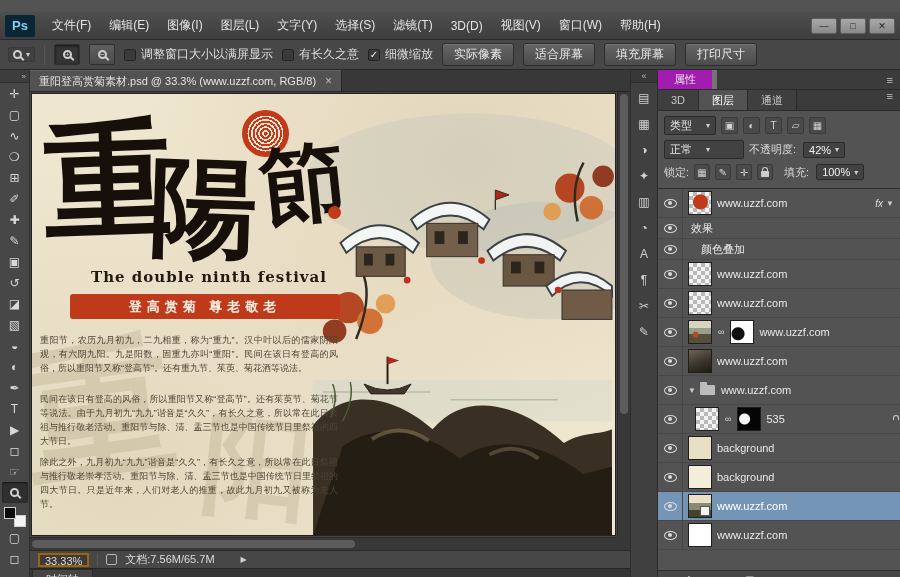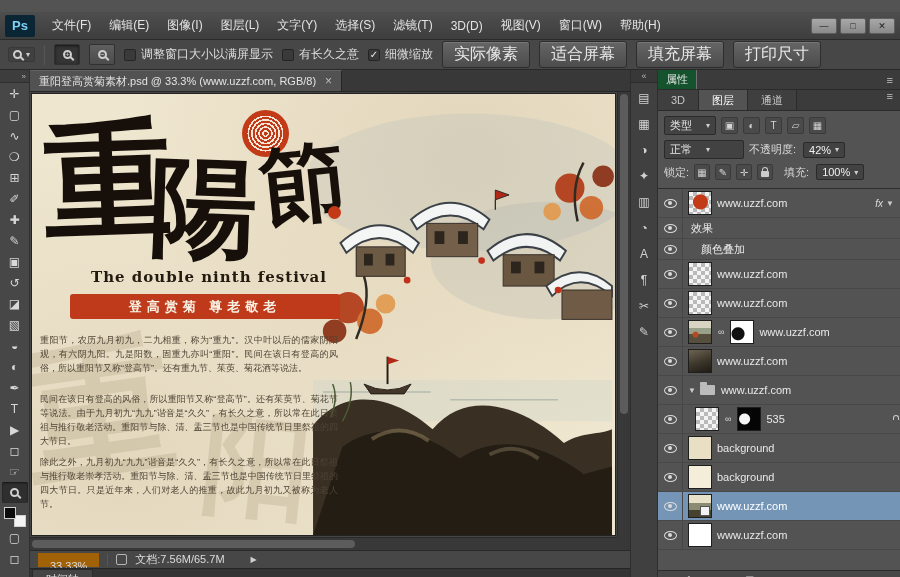--- a/index.html
+++ b/index.html
@@ -20,21 +20,21 @@
   .toolbadge { display:flex; align-items:center; gap:4px; padding:2px 4px; border:1px solid #383838; border-radius:2px; background:#404040; }
   .mag { width:9px; height:9px; border:2px solid #cfcfcf; border-radius:50%; position:relative; display:inline-block; }
   .mag::after { content:''; position:absolute; width:2px; height:5px; background:#cfcfcf; transform:rotate(-45deg); bottom:-4px; right:-3px; }
   .magsign { position:absolute; top:-1px; left:0.5px; font-size:8px; color:#cfcfcf; line-height:8px; }
   .caret { font-size:8px; color:#cfcfcf; }
   .vsep { width:1px; height:20px; background:#343434; border-right:1px solid #565656; }
   .zoombtn { width:26px; height:21px; display:flex; align-items:center; justify-content:center; border:1px solid #303030; border-radius:2px; background:linear-gradient(#5f5f5f,#4b4b4b); position:relative; }
   .zoombtn.pressed { background:#353535; box-shadow:inset 0 1px 3px rgba(0,0,0,.6); }
   .cbwrap { display:flex; align-items:center; gap:5px; color:#dedede; }
   .cb { width:12px; height:12px; background:#3a3a3a; border:1px solid #242424; display:inline-flex; align-items:center; justify-content:center; font-size:10px; color:#f0f0f0; border-radius:2px; }
-  .obtn { padding:2px 11px; border-radius:3px; border:1px solid #2d2d2d; background:linear-gradient(#656565,#4c4c4c); box-shadow:inset 0 1px 0 rgba(255,255,255,.13); color:#e8e8e8; font-size:16px; }
+  .obtn { padding:2px 11px; border-radius:3px; border:1px solid #2d2d2d; background:linear-gradient(#656565,#4c4c4c); box-shadow:inset 0 1px 0 rgba(255,255,255,.13); color:#e8e8e8; font-size:12px; }
 
   
   .main { flex:1; display:flex; min-height:0; }
 
   
   .toolstrip { width:30px; background:#474747; border-right:1px solid #303030; display:flex; flex-direction:column; align-items:center; }
   .ts-head { width:100%; height:13px; background:#3d3d3d; color:#b5b5b5; font-size:8px; text-align:right; padding-right:3px; line-height:13px; border-bottom:1px solid #2e2e2e; }
   .tool { width:26px; height:21px; display:flex; align-items:center; justify-content:center; color:#d8d8d8; font-size:12px; border-radius:2px; }
   .tool.active { background:#2f2f2f; box-shadow:inset 0 1px 2px rgba(0,0,0,.6); }
   .swatches { width:22px; height:20px; position:relative; margin-top:4px; }
@@ -71,37 +71,37 @@
     background:repeating-radial-gradient(circle at 50% 50%, transparent 0 2px, rgba(248,240,225,.95) 2px 3.6px); }
   .sealdot { position:absolute; left:296px; top:112px; width:13px; height:13px; border-radius:50%; background:#c23a17; z-index:3; }
   .subtitle { position:absolute; left:52px; top:174px; width:250px; text-align:center; font-family:"DejaVu Serif","Liberation Serif",serif; font-weight:bold; font-size:15px; letter-spacing:1px; color:#241b10; z-index:3; }
   .banner { position:absolute; left:38px; top:200px; width:270px; height:25px; background:#bf3a1b; border-radius:3px; color:#f8f2e4; display:flex; align-items:center; justify-content:center; font-size:13px; font-weight:bold; letter-spacing:5px; z-index:3; }
   .para { position:absolute; left:8px; width:298px; font-size:9px; line-height:1.55; color:#4e4536; text-align:justify; z-index:3; }
   .p1 { top:240px; } .p2 { top:299px; } .p3 { top:362px; }
   .painting { position:absolute; right:0; top:0; height:100%; width:305px; z-index:1; }
 
   
   .statusbar { height:18px; background:#474747; border-top:1px solid #292929; display:flex; align-items:center; gap:8px; padding:0 8px; font-size:11px; color:#dcdcdc; }
-  .zoombox { background:#3b3b3b; border:7px solid #a16207; padding:0 5px; height:14px; line-height:13px; }
+  .zoombox { background:#3b3b3b; border:2px solid #a16207; padding:0 5px; height:14px; line-height:13px; }
   .sdiv { width:1px; height:12px; background:#333; border-right:1px solid #575757; }
   .sicon { width:11px; height:11px; border:1px solid #b5b5b5; border-radius:2px; }
   .sarrow { font-size:8px; color:#cfcfcf; margin-left:18px; }
 
   .timelinebar { height:21px; background:#343434; border-top:1px solid #252525; display:flex; align-items:flex-end; }
   .tltab { background:#454545; border:1px solid #2a2a2a; border-bottom:none; border-radius:2px 2px 0 0; padding:2px 13px; font-size:11px; color:#dedede; margin-left:2px; }
 
   
   .dock { width:28px; background:#404040; border-left:1px solid #2d2d2d; border-right:1px solid #2d2d2d; display:flex; flex-direction:column; align-items:center; }
   .dock-head { width:100%; height:13px; background:#383838; color:#b5b5b5; font-size:9px; text-align:center; line-height:12px; border-bottom:1px solid #2c2c2c; }
   .dicon { width:22px; height:22px; display:flex; align-items:center; justify-content:center; color:#d2d2d2; font-size:12px; margin-top:4px; border-radius:2px; }
 
   
   .rightpanel { width:242px; background:#474747; display:flex; flex-direction:column; }
   .prophead { height:20px; background:#3b3b3b; display:flex; align-items:center; font-size:11px; border-bottom:1px solid #2b2b2b; }
-  .proptab { height:100%; display:flex; align-items:center; padding:0 8px; background:#14532d; color:#e6e6e6; border-right:1px solid #737373; }
+  .proptab { height:100%; display:flex; align-items:center; padding:0 16px; background:#a21caf; color:#e6e6e6; border-right:5px solid #737373; }
   .pmenu { margin-left:auto; padding-right:7px; color:#c4c4c4; font-size:11px; }
   .ptabs { height:21px; background:#3b3b3b; display:flex; font-size:11px; border-bottom:1px solid #2b2b2b; }
   .ptab { padding:0 13px; display:flex; align-items:center; color:#c8c8c8; background:#3f3f3f; border-right:1px solid #2b2b2b; }
   .ptab.active { background:#535353; color:#ffffff; }
 
   .lctrl { background:#535353; padding:5px 6px 3px; font-size:11px; }
   .crow { display:flex; align-items:center; gap:5px; margin-bottom:5px; }
   .selbox { display:flex; align-items:center; gap:14px; background:#424242; border:1px solid #2a2a2a; border-radius:2px; padding:1px 5px; color:#e8e8e8; }
   .ficon { width:17px; height:17px; display:flex; align-items:center; justify-content:center; border:1px solid #3a3a3a; border-radius:2px; background:#4a4a4a; color:#d5d5d5; font-size:10px; }
   .lbl { color:#d8d8d8; }

